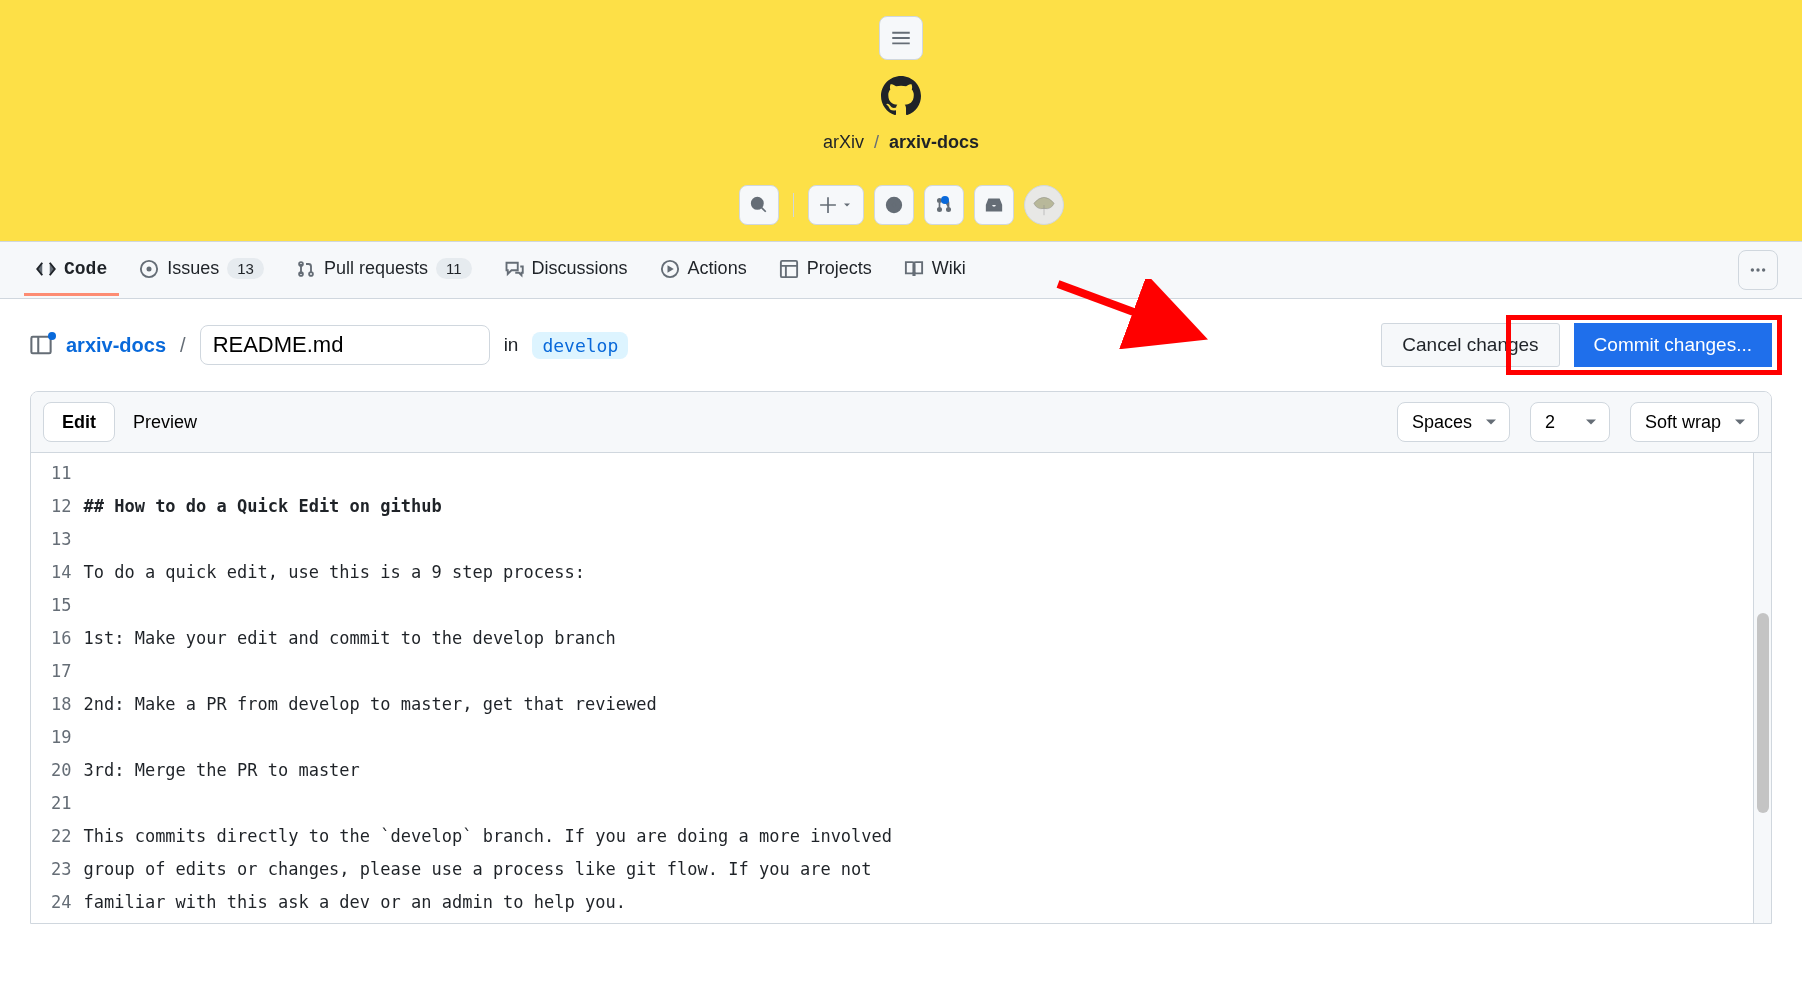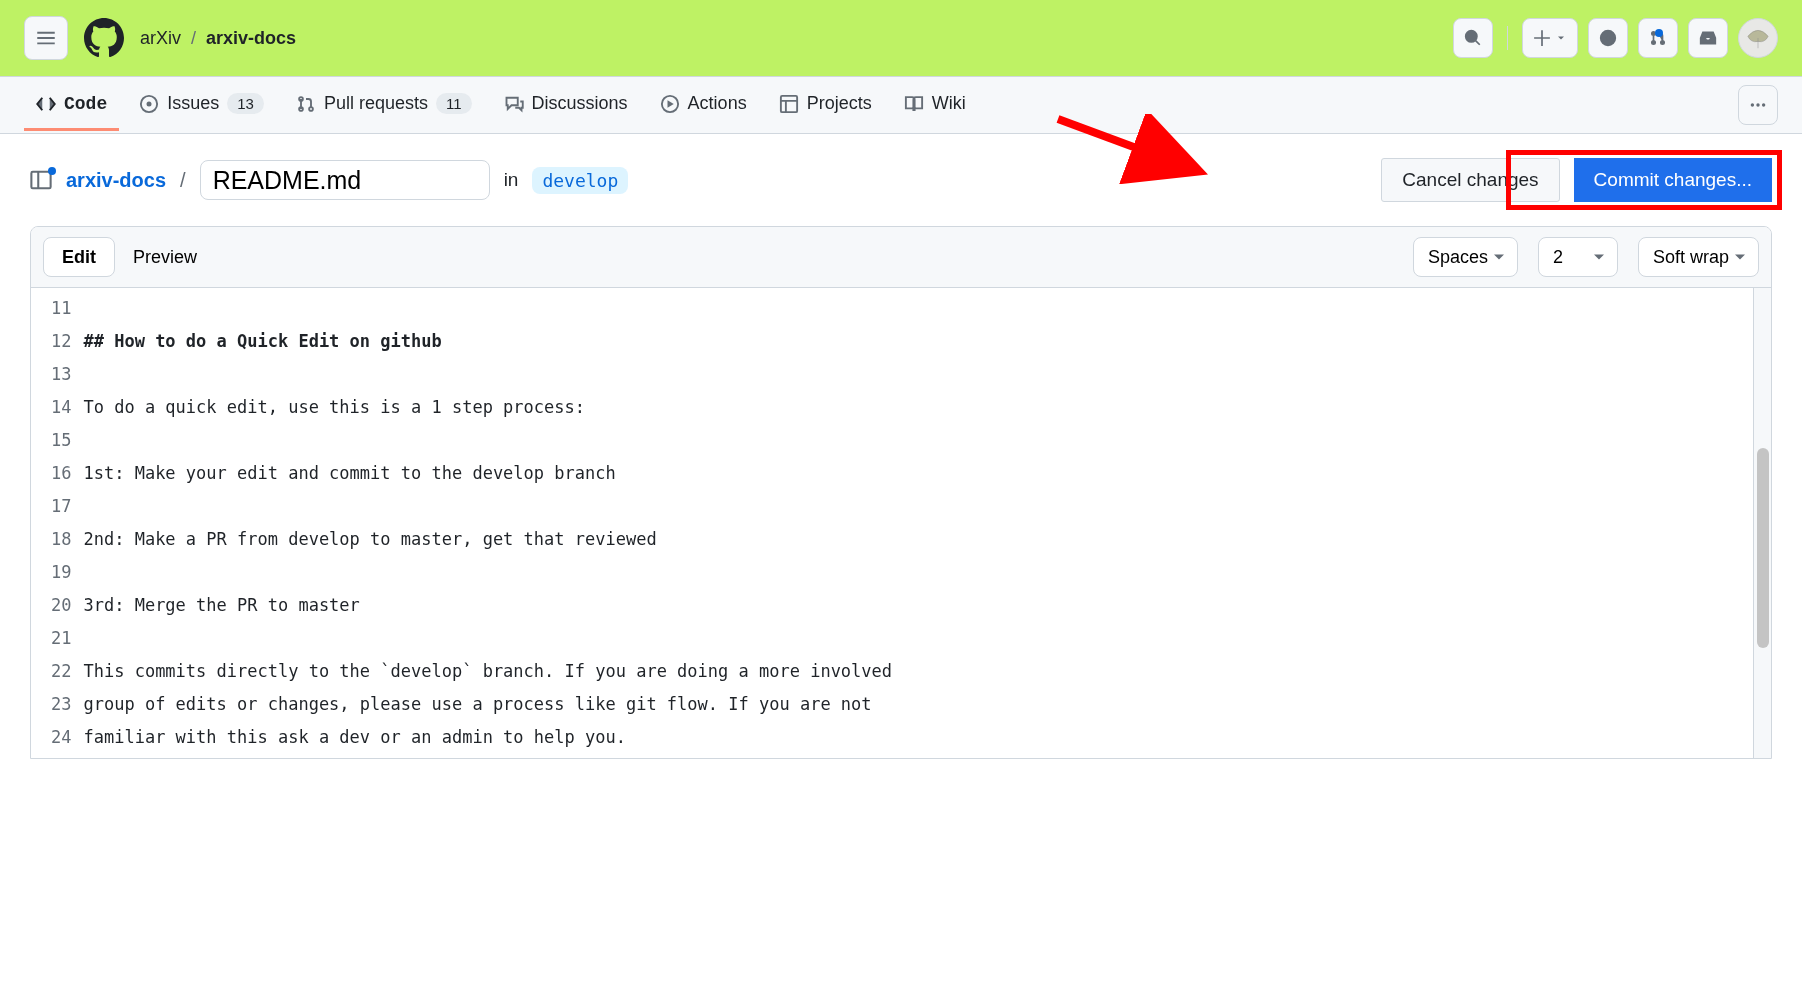--- a/index.html
+++ b/index.html
@@ -1,19 +1,19 @@
 <!DOCTYPE html>
 <html><head>
 <meta charset="utf-8">
 <style>
 * { box-sizing: border-box; margin: 0; padding: 0; }
 body { font-family: -apple-system, BlinkMacSystemFont, "Segoe UI", Helvetica, Arial, sans-serif; background: #ffffff; color: #1f2328; font-size: 14px; }
 
 
-.header { display: flex; align-items: center; padding: 16px 24px; background: #bef264; border-bottom: 1px solid #d0d7de; gap: 16px; }
+.header { display: flex; align-items: center; padding: 16px 24px; background: #fde047; border-bottom: 1px solid #d0d7de; gap: 16px; flex-direction: column; }
 .hamburger-btn { width: 44px; height: 44px; border: 1px solid #d0d7de; border-radius: 8px; background: #f6f8fa; display: flex; align-items: center; justify-content: center; cursor: pointer; }
 .logo-icon { width: 40px; height: 40px; display: flex; align-items: center; justify-content: center; }
 .breadcrumb { display: flex; align-items: center; gap: 10px; font-size: 18px; }
 .breadcrumb a { color: #1f2328; text-decoration: none; }
 .breadcrumb .sep { color: #656d76; }
 .breadcrumb .repo-name { font-weight: 600; }
 
 .header-spacer { flex: 1; }
 .header-right { display: flex; align-items: center; gap: 10px; }
 .icon-btn { width: 40px; height: 40px; border: 1px solid #d0d7de; border-radius: 8px; background: #f6f8fa; display: flex; align-items: center; justify-content: center; cursor: pointer; position: relative; }
@@ -29,38 +29,38 @@
 .counter { background: #d0d7de66; border-radius: 12px; padding: 2px 10px; font-size: 15px; font-weight: 500; }
 .nav-spacer { flex: 1; }
 .nav-more { width: 40px; height: 40px; border: 1px solid #d0d7de; border-radius: 8px; display: flex; align-items: center; justify-content: center; cursor: pointer; margin: 8px 0; }
 
 
 .edit-bar { display: flex; align-items: center; padding: 24px 30px; gap: 14px; position: relative; }
 .file-nav-icon { position: relative; }
 .file-nav-dot { position: absolute; top: -2px; right: -4px; width: 8px; height: 8px; background: #0969da; border-radius: 50%; }
 .breadcrumb-link { color: #0969da; font-size: 20px; font-weight: 600; text-decoration: none; }
 .breadcrumb-sep2 { color: #656d76; font-size: 20px; }
-.filename-input { height: 40px; width: 290px; padding: 0 12px; border: 1px solid #d0d7de; border-radius: 8px; font-size: 25px; font-family: inherit; }
+.filename-input { height: 40px; width: 290px; padding: 0 12px; border: 1px solid #d0d7de; border-radius: 8px; font-size: 22px; font-family: inherit; }
 .in-text { font-size: 19px; color: #1f2328; text-align: center; }
 .branch-badge { background: #ddf4ff; color: #0969da; font-family: ui-monospace, SFMono-Regular, monospace; font-size: 18px; padding: 3px 10px; border-radius: 8px; }
 .edit-spacer { flex: 1; }
 .btn-secondary { height: 44px; padding: 0 20px; border: 1px solid #d0d7de; border-radius: 3px; background: #f6f8fa; font-size: 19px; font-weight: 500; cursor: pointer; color: #1f2328; }
 .btn-primary { height: 44px; padding: 0 20px; border: none; border-radius: 0; background: #1f6feb; color: #ffffff; font-size: 19px; font-weight: 500; cursor: pointer; }
 .highlight-box { position: absolute; border: 5px solid #ff0000; right: 20px; top: 16px; width: 276px; height: 60px; pointer-events: none; }
 
 
 .arrow-annotation { position: absolute; pointer-events: none; }
 
 
 .editor-container { margin: 0 30px; border: 1px solid #d0d7de; border-radius: 8px 8px 0 0; overflow: hidden; }
 .editor-toolbar { display: flex; align-items: center; padding: 10px 12px; background: #f6f8fa; border-bottom: 1px solid #d0d7de; gap: 0; }
 .tab-btn { height: 40px; padding: 0 18px; font-size: 18px; font-weight: 500; cursor: pointer; border-radius: 8px; border: none; background: transparent; }
 .tab-btn.active-tab { background: #ffffff; border: 1px solid #d0d7de; font-weight: 600; }
 .toolbar-spacer { flex: 1; }
-.select-box { height: 40px; padding: 0 28px 0 14px; border: 1px solid #d0d7de; border-radius: 8px; background: #ffffff; font-size: 18px; font-weight: 500; cursor: pointer; margin-left: 10px; appearance: none; position: relative; }
+.select-box { height: 40px; padding: 0 36px 0 14px; border: 1px solid #d0d7de; border-radius: 8px; background: #ffffff; font-size: 18px; font-weight: 500; cursor: pointer; margin-left: 10px; appearance: none; position: relative; }
 .select-wrap { position: relative; display: inline-block; margin-left: 10px; }
 .select-wrap::after { content: ''; position: absolute; right: 14px; top: 50%; transform: translateY(-50%); width: 0; height: 0; border-left: 5px solid transparent; border-right: 5px solid transparent; border-top: 5px solid #656d76; }
 .select-wrap::before { content: ''; position: absolute; right: 14px; top: 50%; transform: translateY(-10px); width: 0; height: 0; border-left: 5px solid transparent; border-right: 5px solid transparent; border-bottom: 5px solid #656d76; }
 
 .code-area { font-family: ui-monospace, SFMono-Regular, "SF Mono", Menlo, Consolas, monospace; font-size: 17px; line-height: 33px; display: flex; }
 .gutter { text-align: right; padding: 4px 12px 4px 20px; color: #656d76; user-select: none; }
 .gutter div { height: 33px; }
 .code-lines { padding: 4px 0; flex: 1; }
 .code-lines div { height: 33px; white-space: pre; }
 .scrollbar-track { width: 18px; background: #f6f8fa; border-left: 1px solid #d0d7de; position: relative; }
@@ -249,21 +249,21 @@
         <div>20</div>
         <div>21</div>
         <div>22</div>
         <div>23</div>
         <div>24</div>
       </div>
     <div class="code-lines" id="code-lines">
         <div></div>
         <div style="font-weight: 600;">## How to do a Quick Edit on github</div>
         <div></div>
-        <div>To do a quick edit, use this is a 1 step process:</div>
+        <div>To do a quick edit, use this is a 9 step process:</div>
         <div></div>
         <div>1st: Make your edit and commit to the develop branch</div>
         <div></div>
         <div>2nd: Make a PR from develop to master, get that reviewed</div>
         <div></div>
         <div>3rd: Merge the PR to master</div>
         <div></div>
         <div>This commits directly to the `develop` branch. If you are doing a more involved</div>
         <div>group of edits or changes, please use a process like git flow. If you are not</div>
         <div>familiar with this ask a dev or an admin to help you.</div>

